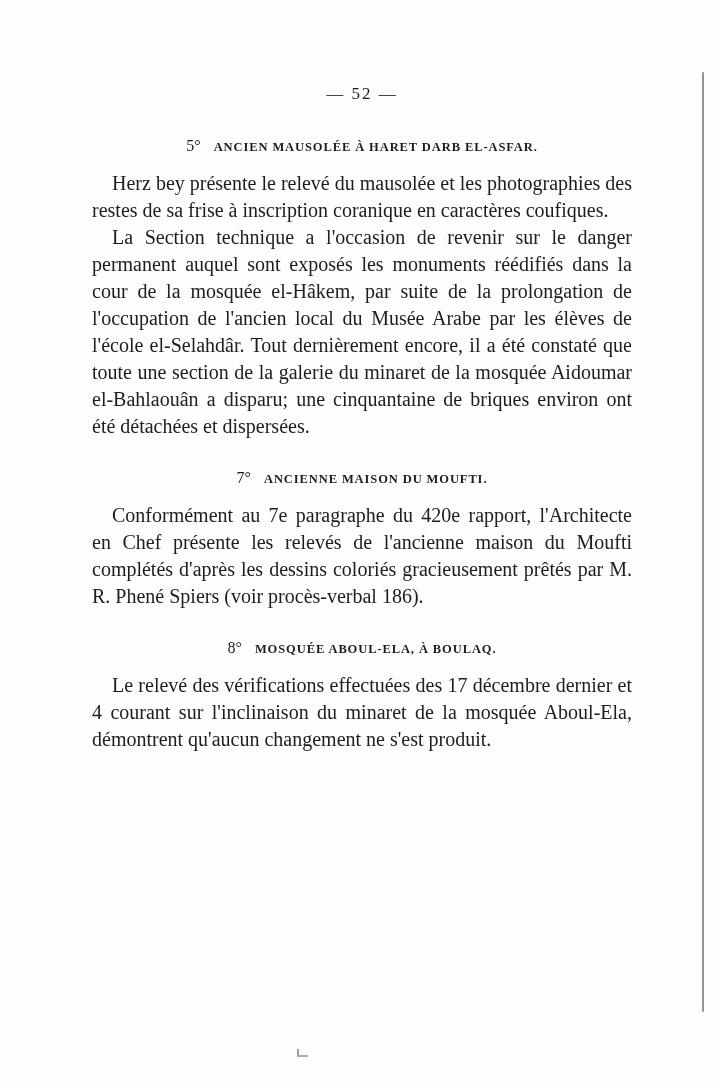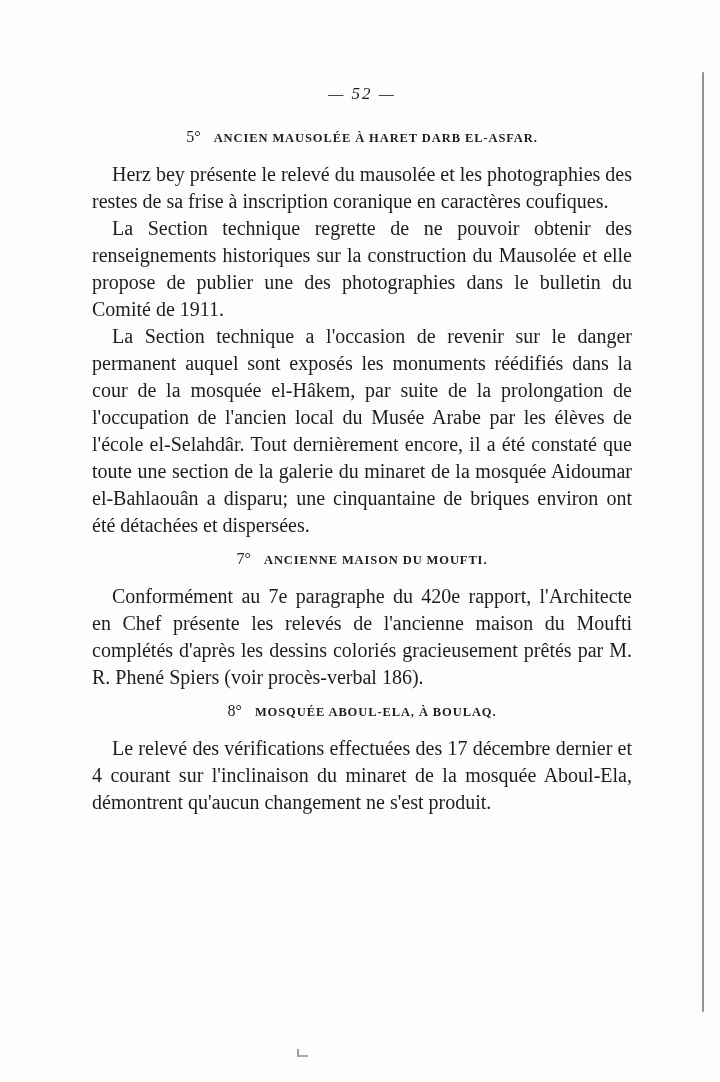--- a/index.html
+++ b/index.html
@@ -21,26 +21,25 @@
   .text-block {
     position: absolute;
     left: 92px;
     top: 84px;
     width: 540px;
   }
   .page-number {
     text-align: center;
     font-size: 17px;
     letter-spacing: 2px;
-    margin-bottom: 20px;
-    font-style: italic;
+    margin-bottom: 29px;
   }
   .section-heading {
     text-align: center;
-    margin: 7px 0 13px 0;
+    margin: 25px 0 13px 0;
     font-weight: normal;
     line-height: 20px;
   }
   .sec-num {
     font-size: 16px;
     margin-right: 7px;
   }
   .sec-title {
     font-size: 12.5px;
     font-weight: bold;
@@ -82,21 +81,20 @@
   <div class="text-block">
 
     <div class="page-number">— 52 —</div>
 
     <section>
       <h2 class="section-heading">
         <span class="sec-num">5°</span>
         <span class="sec-title">ANCIEN MAUSOLÉE À HARET DARB EL-ASFAR.</span>
       </h2>
       <p class="body-para">Herz bey présente le relevé du mausolée et les photographies des restes de sa frise à inscription coranique en caractères coufiques.</p>
-      <p class="body-para">La Section technique regrette de ne pouvoir obtenir des renseignements historiques sur la construction du Mausolée et elle propose de publier une des photographies dans le bulletin du Comité de 1911.</p>
     </section>
 
     <section>
       <p class="body-para">La Section technique a l'occasion de revenir sur le danger permanent auquel sont exposés les monuments réédifiés dans la cour de la mosquée el-Hâkem, par suite de la prolongation de l'occupation de l'ancien local du Musée Arabe par les élèves de l'école el-Selahdâr. Tout dernièrement encore, il a été constaté que toute une section de la galerie du minaret de la mosquée Aidoumar el-Bahlaouân a disparu; une cinquantaine de briques environ ont été détachées et dispersées.</p>
     </section>
 
     <section>
       <h2 class="section-heading">
         <span class="sec-num">7°</span>
         <span class="sec-title">ANCIENNE MAISON DU MOUFTI.</span>

